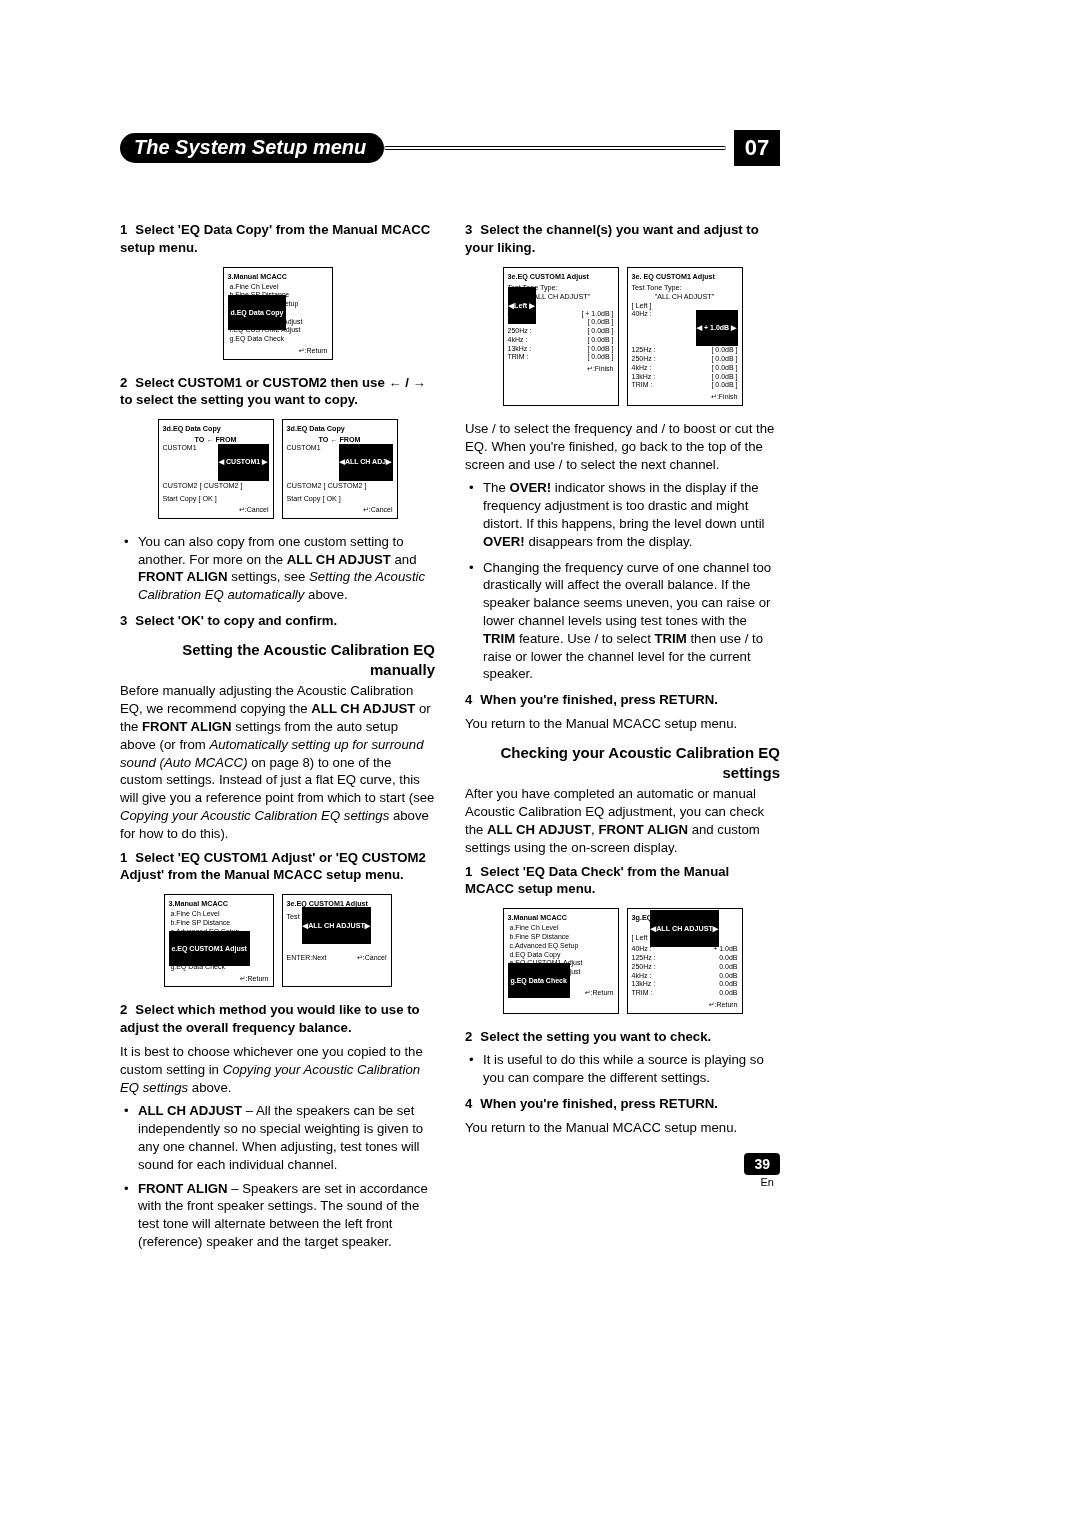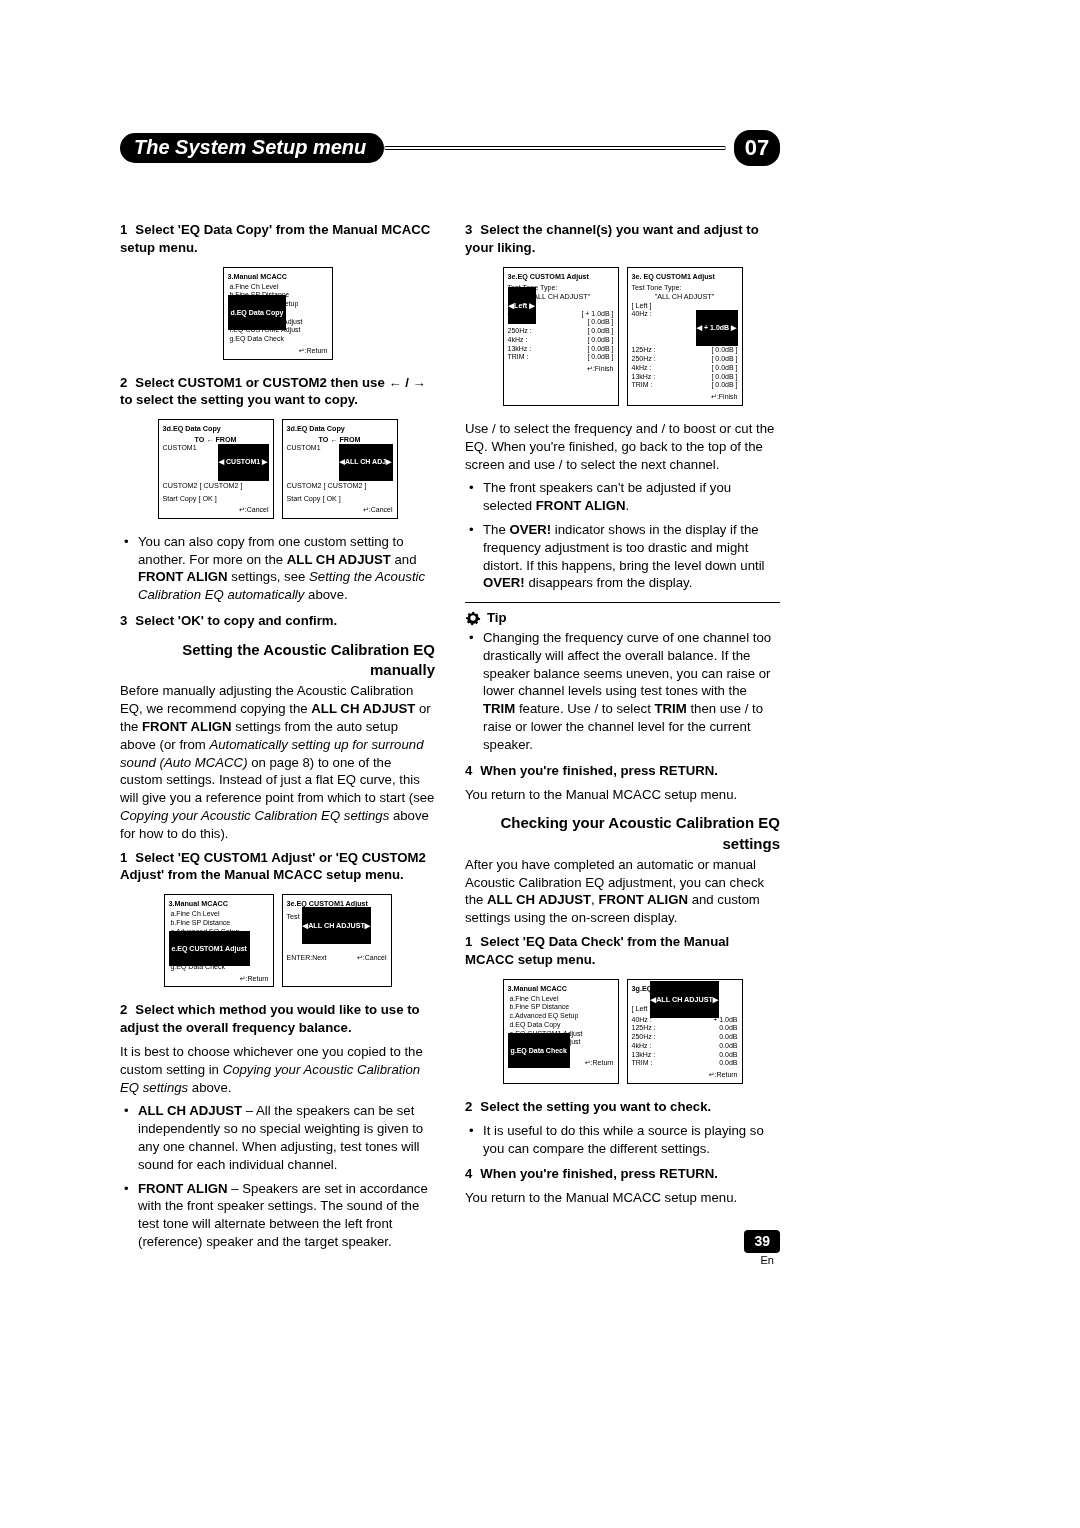--- a/index.html
+++ b/index.html
@@ -15,21 +15,21 @@
     box-sizing: border-box;
     width: 880px;
   }
   .chapter-badge {
     width: 46px;
     height: 36px;
     background: #000;
     color: #fff;
     font-size: 22px;
     font-weight: bold;
-    border-radius: 16px;
+    border-radius: 0;
     display: flex;
     align-items: center;
     justify-content: center;
     flex-shrink: 0;
   }
   .columns {
     display: flex;
     gap: 30px;
   }
   .col {
@@ -96,21 +96,21 @@
     box-sizing:border-box;
   }
   .panel .title { font-weight:bold; margin-bottom:2px;}
   .panel .row { display:flex; justify-content:space-between; font-size:7px;}
   .panel .foot { text-align:right; font-size:7px; margin-top:3px;}
   .panel .foot2 { display:flex; justify-content:space-between; font-size:7px; margin-top:3px;}
   .panel .list div { font-size:7px; white-space:nowrap;}
   .panel .sel { background:#000;color:#fff;font-weight:bold;padding:14px 1px;}
   .pagebadge {
     position: relative;
-    margin-top:23px;
+    margin-top:16px;
     text-align:right;
   }
   .pagebadge .badge {
     display:inline-block;
     background:#000;
     color:#fff;
     font-weight:bold;
     font-size:14px;
     padding:2px 10px;
     border-radius:4px;
@@ -331,30 +331,23 @@
               <span>TRIM :</span>
               <span>[      0.0dB ]</span>
             </div>
             <div class="foot">↵:Finish</div>
           </div>
       </div>
 
       <p>Use    /    to select the frequency and    /    to boost or cut the EQ. When you're finished, go back to the top of the screen and use    /    to select the next channel.</p>
 
       <ul class="bullets">
-        <li><span>The front speakers can't be adjusted if you selected </span><span class="bold">FRONT ALIGN</span><span>.</span></li>
         <li><span>The </span><span class="bold">OVER!</span><span> indicator shows in the display if the frequency adjustment is too drastic and might distort. If this happens, bring the level down until </span><span class="bold">OVER!</span><span> disappears from the display.</span></li>
       </ul>
 
-      <div class="tip-row">
-        <svg class="tip-icon" viewBox="0 0 24 24">
-            <path fill="#000" d="M12 8a4 4 0 100 8 4 4 0 000-8zm9 4l2 .5-1 3-2-.5a9 9 0 01-1.5 2.5l1 1.8-2.5 2-1.3-1.6a9 9 0 01-3 .8L12 23l-3-.5.3-2a9 9 0 01-2.7-1.3l-1.7 1-2-2.5 1.4-1.3A9 9 0 013.5 14L1.5 13.5l.5-3 2 .3a9 9 0 011.3-2.6L4 6.5l2.5-2 1.4 1.4a9 9 0 012.8-1L11 2.5l3 .5-.2 2a9 9 0 012.7 1.3l1.7-1 2 2.5-1.4 1.3A9 9 0 0120.5 11l.5 1z"></path>
-          </svg>
-        <span>Tip</span>
-      </div>
       <ul class="bullets">
         <li><span>Changing the frequency curve of one channel too drastically will affect the overall balance. If the speaker balance seems uneven, you can raise or lower channel levels using test tones with the </span><span class="bold">TRIM</span><span> feature. Use    /    to select </span><span class="bold">TRIM</span><span> then use    /    to raise or lower the channel level for the current speaker.</span></li>
       </ul>
 
       <p class="step"><span class="num">4</span><span class="label">When you're finished, press RETURN.</span></p>
       <p>You return to the Manual MCACC setup menu.</p>
 
       <p class="h2">Checking your Acoustic Calibration EQ settings</p>
       <p><span>After you have completed an automatic or manual Acoustic Calibration EQ adjustment, you can check the </span><span class="bold">ALL CH ADJUST</span><span>, </span><span class="bold">FRONT ALIGN</span><span> and custom settings using the on-screen display.</span></p>
 

